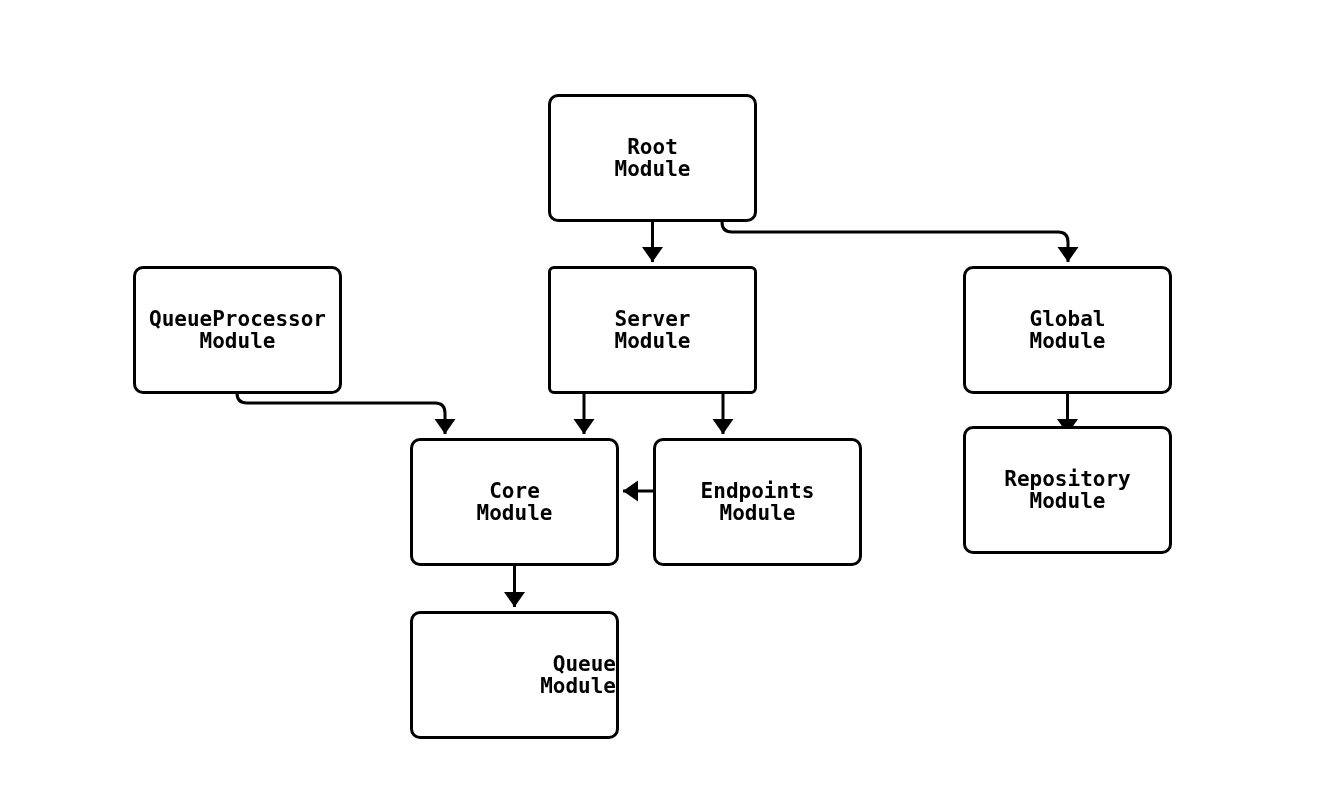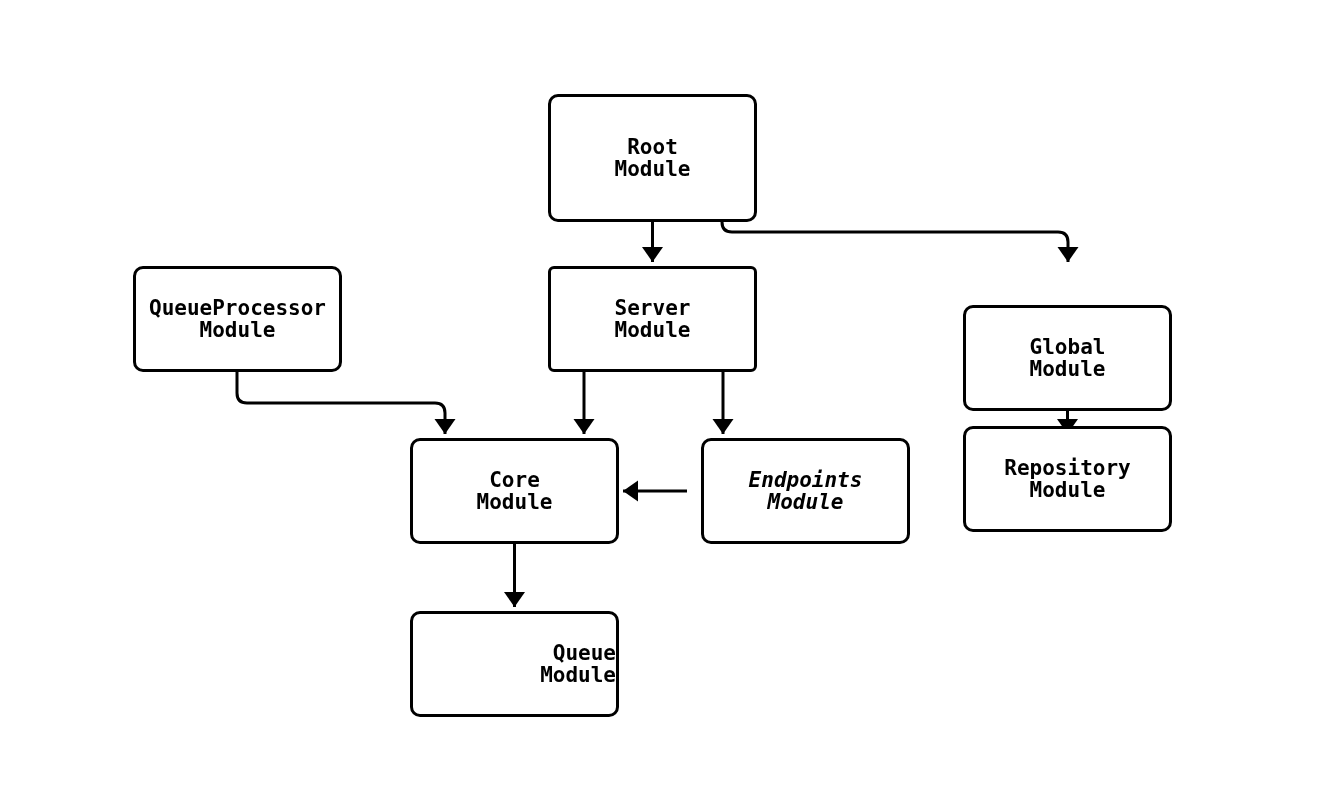--- a/index.html
+++ b/index.html
@@ -23,42 +23,42 @@
     height: 809px;
   }
   .edge {
     fill: none;
     stroke: #000000;
     stroke-width: 3;
   }
   .node {
     position: absolute;
     width: 209px;
-    height: 106px;
+    height: 128px;
     box-sizing: border-box;
     background: #ffffff;
     border: 3px solid #000000;
     border-radius: 10px;
     display: flex;
     flex-direction: column;
     align-items: center;
     justify-content: center;
     text-align: center;
     font-size: 21px;
     font-weight: bold;
     line-height: 22px;
     color: #000000;
     white-space: nowrap;
   }
   .n-root         { left: 548px;  top: 94px; height: 128px; }
   .n-queueproc    { left: 133px;  top: 266px; }
   .n-server       { left: 548px;  top: 266px; border-radius: 6px; }
-  .n-global       { left: 963px;  top: 266px; margin-top: 39px; }
+  .n-global       { left: 963px;  top: 266px; }
   .n-core         { left: 410px;  top: 438px; }
-  .n-endpoints    { left: 701px;  top: 438px; font-style: italic; }
+  .n-endpoints    { left: 653px;  top: 438px; }
   .n-repository   { left: 963px;  top: 426px; }
   .n-queue        { left: 410px;  top: 611px; align-items: flex-end; }
 </style>
 </head>
 <body>
 
 <div class="canvas">
 
   <svg class="edges-layer" width="1337" height="809" viewBox="0 0 1337 809" xmlns="http://www.w3.org/2000/svg">
     <defs>

